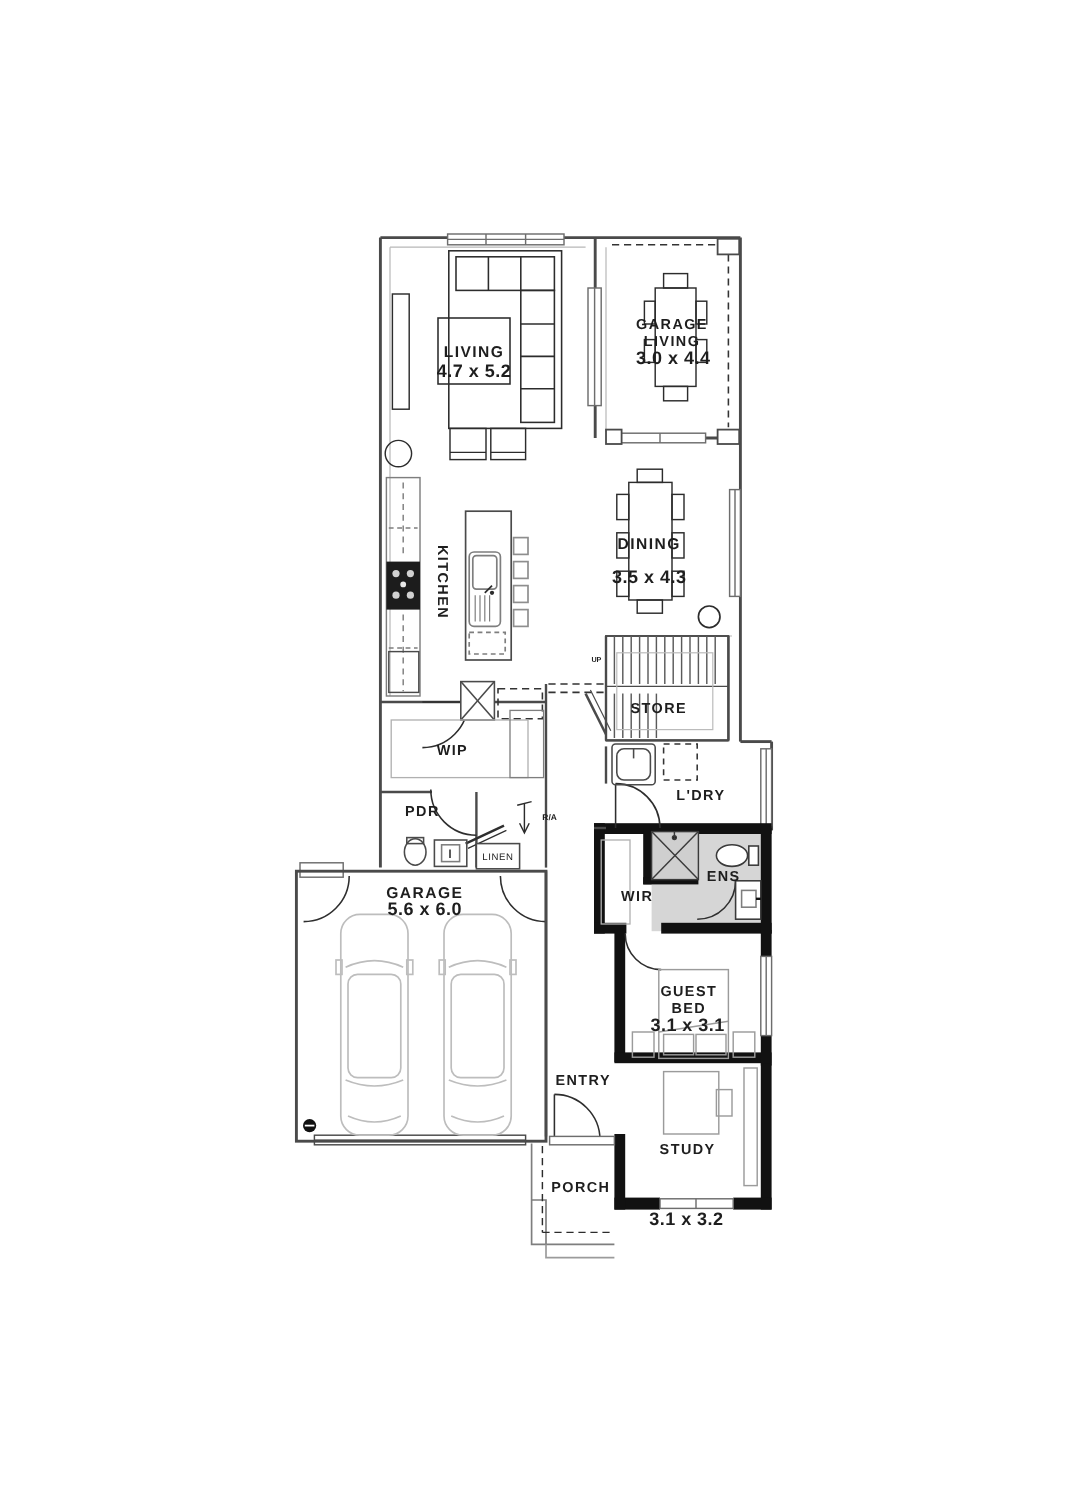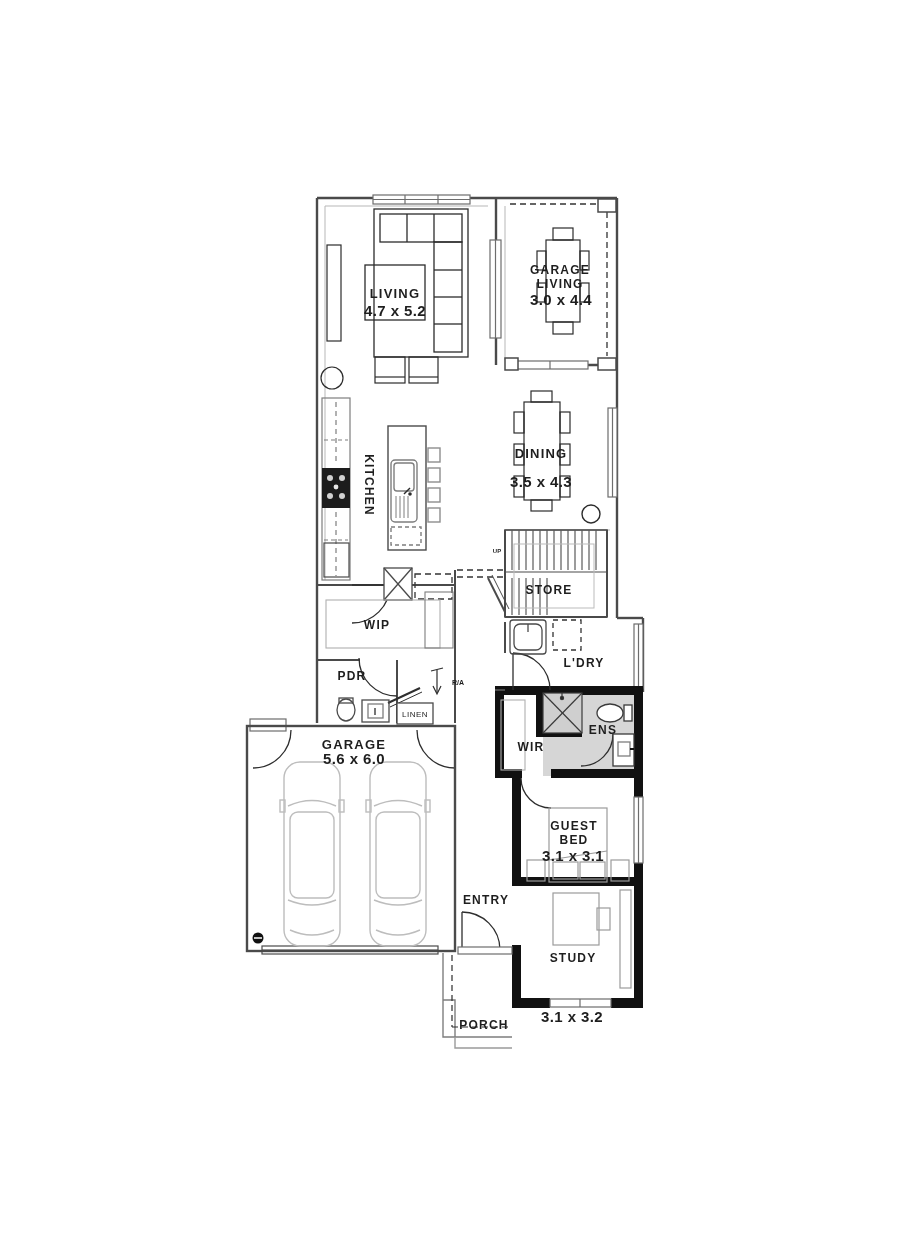--- a/index.html
+++ b/index.html
@@ -392,15 +392,15 @@
 
 <div class="lbl room" style="left:574px;top:826px;font-weight:600;">GUEST</div>
 <div class="lbl room" style="left:574px;top:840px;font-weight:600;text-align:right;">BED</div>
 <div class="lbl dims" style="left:573px;top:855px;">3.1 x 3.1</div>
 
 <div class="lbl room" style="left:486px;top:900px;">ENTRY</div>
 
 <div class="lbl room" style="left:573px;top:958px;font-weight:600;">STUDY</div>
 <div class="lbl dims" style="left:572px;top:973px;margin-top:43px;">3.1 x 3.2</div>
 
-<div class="lbl room" style="left:484px;top:989px;margin-top:36px;">PORCH</div>
+<div class="lbl room" style="left:484px;top:989px;">PORCH</div>
 
 </div>
 
 </body></html>

